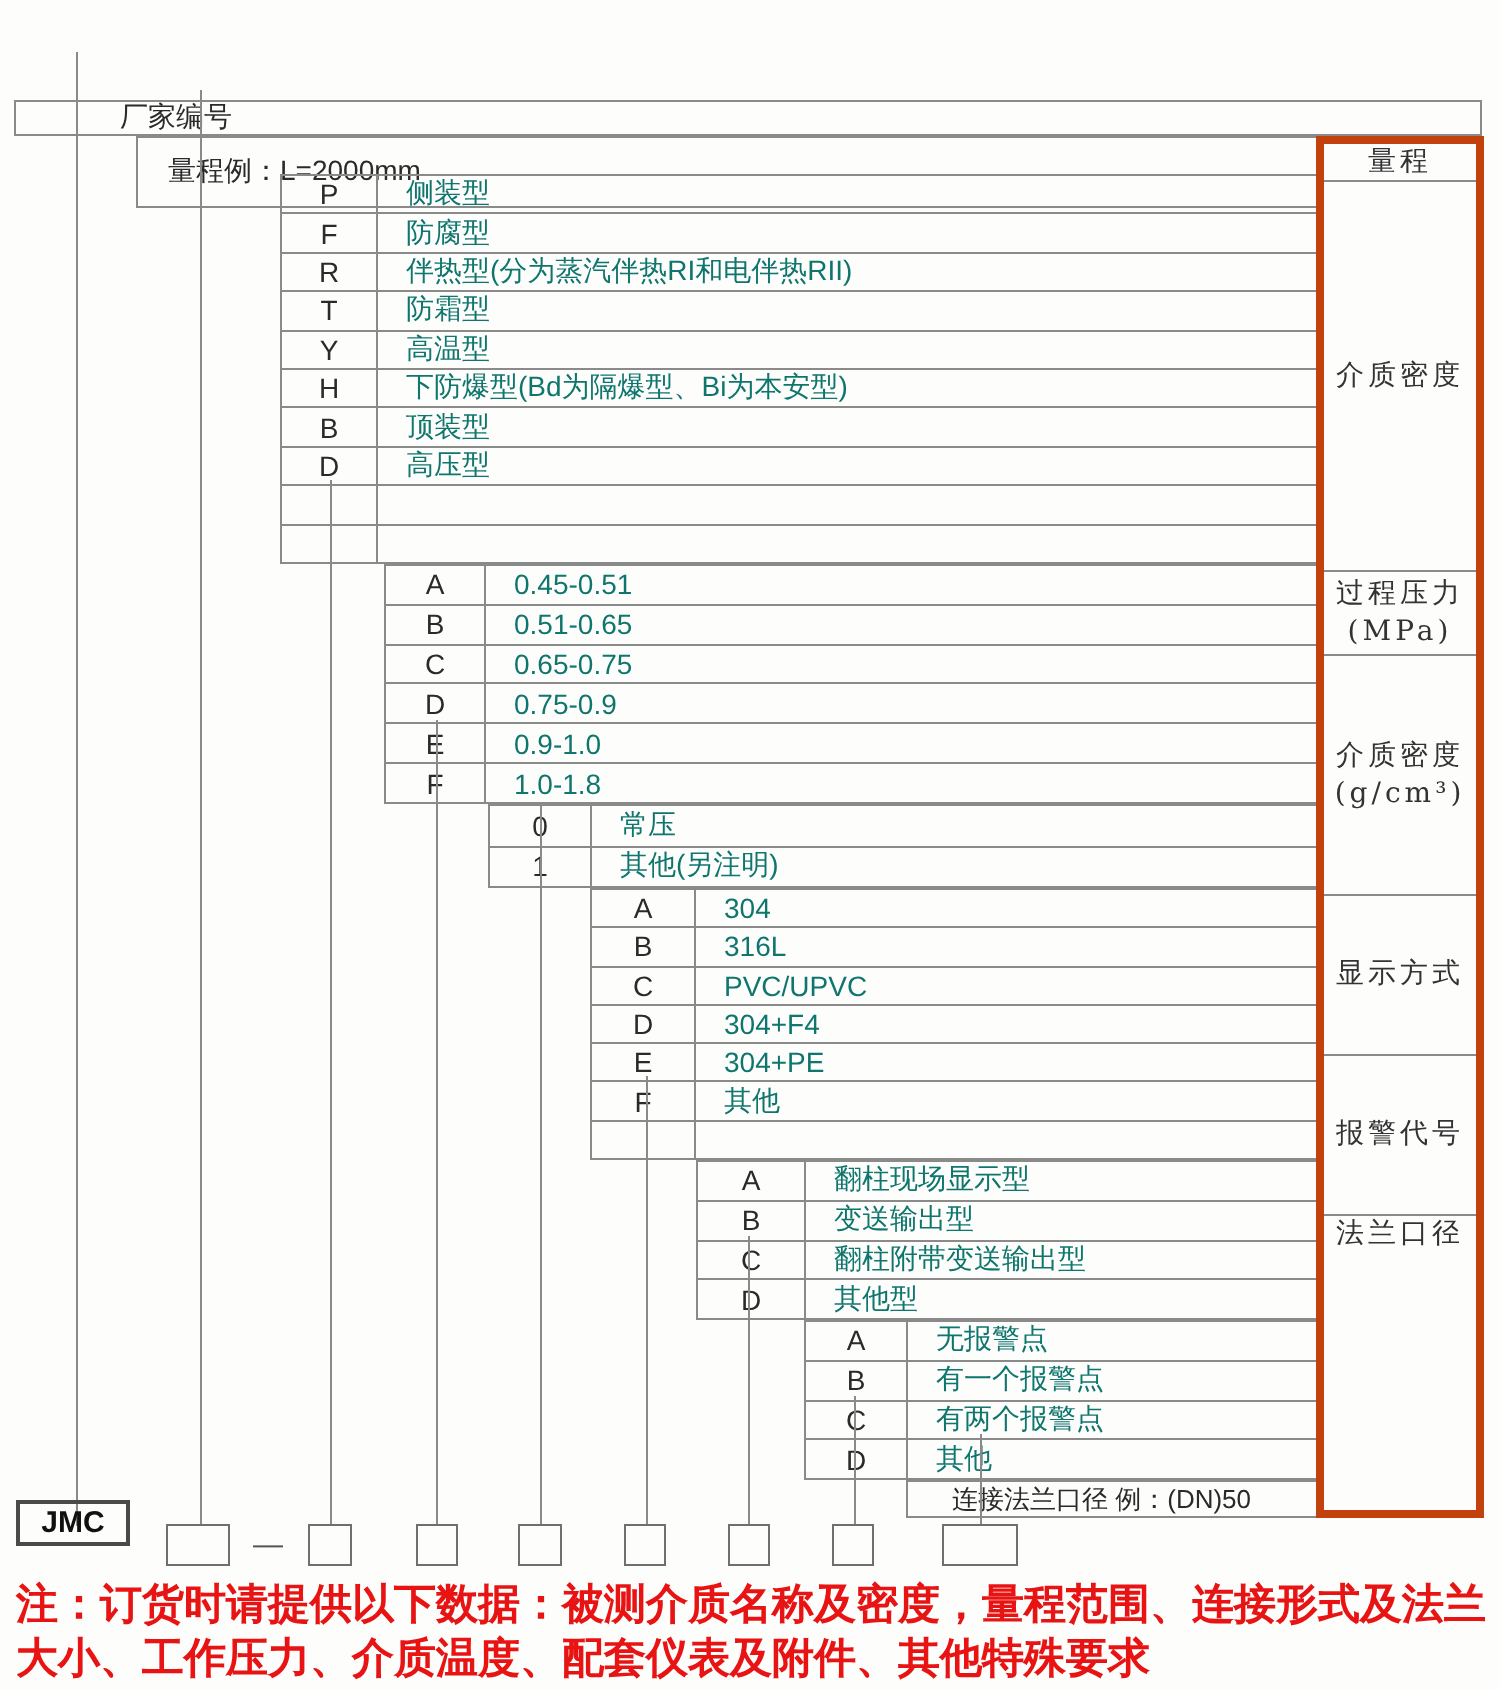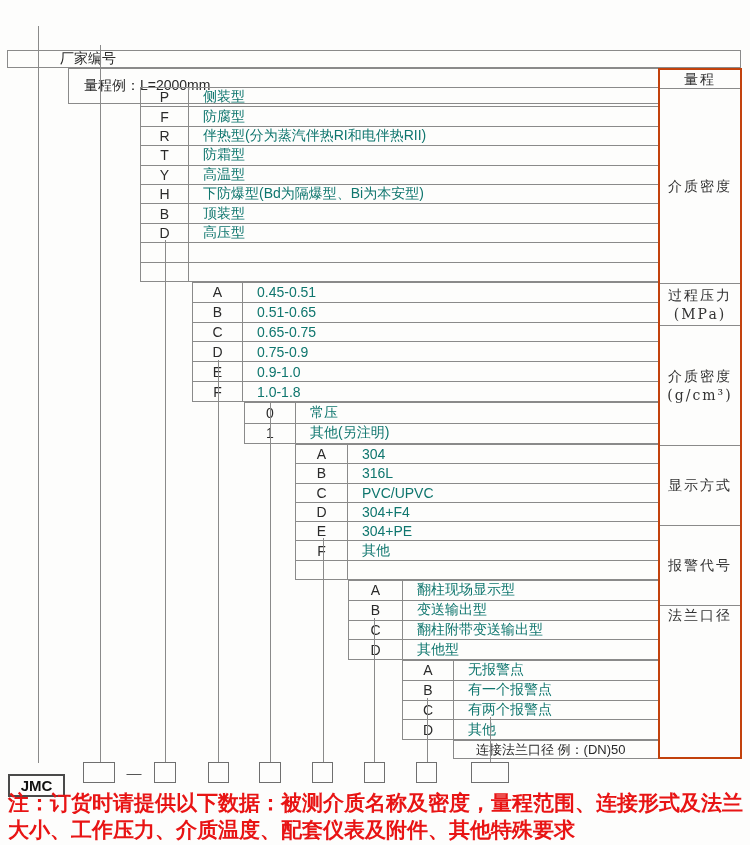--- a/index.html
+++ b/index.html
@@ -11,29 +11,29 @@
   .canvas{position:relative;width:750px;height:845px;background:#fdfdfc;overflow:hidden;}
   .abs{position:absolute;box-sizing:border-box;margin-top:42px;}
   .frame{border:1px solid #8a8a8a;background:transparent;}
   .noright{border-right:none;}
   .hdr-text{font-size:14px;color:#2a2a2a;display:flex;align-items:center;height:100%;}
   .tbl{display:flex;flex-direction:column;border:1px solid #8a8a8a;border-right:none;box-sizing:border-box;}
   .row{display:flex;flex:1 1 0;border-bottom:1px solid #8a8a8a;box-sizing:border-box;min-height:0;}
   .row:last-child{border-bottom:none;}
   .code{display:flex;align-items:center;justify-content:center;border-right:1px solid #8a8a8a;font-size:14px;color:#2a2a2a;box-sizing:border-box;}
   .desc{flex:1;display:flex;align-items:center;padding-left:14px;font-size:14px;color:#0f766e;white-space:nowrap;overflow:hidden;}
-  .labelcol{border:2px solid #c2410c;display:flex;flex-direction:column;background:transparent;}
+  .labelcol{border:4px solid #c2410c;display:flex;flex-direction:column;background:transparent;}
   .labelcell{display:flex;flex-direction:column;align-items:center;justify-content:center;
     border-bottom:1px solid #8a8a8a;box-sizing:border-box;
     font-family:"DejaVu Serif","Liberation Serif",serif;
     font-size:14px;color:#333;letter-spacing:2px;line-height:19px;text-align:center;min-height:0;}
   .labelcell:last-child{border-bottom:none;}
   .vline{position:absolute;width:1px;background:#8a8a8a;}
   .bbox{position:absolute;top:762px;height:21px;border:1px solid #6f6f6f;background:transparent;box-sizing:border-box;}
-  .jmc{position:absolute;left:8px;top:774px;width:57px;height:23px;border:2px solid #4a4a4a;
+  .jmc{position:absolute;left:8px;top:750px;width:57px;height:23px;border:2px solid #4a4a4a;
     display:flex;align-items:center;justify-content:center;font-weight:bold;font-size:15px;color:#111;box-sizing:border-box;}
   .dash{position:absolute;left:119px;top:762px;width:30px;height:21px;display:flex;align-items:center;justify-content:center;color:#555;font-size:15px;}
   .note{position:absolute;left:8px;top:789px;width:738px;font-weight:bold;font-size:21px;line-height:27px;}
   .flangerow{display:flex;align-items:center;padding-left:22px;font-size:13px;border:1px solid #8a8a8a;border-right:none;white-space:nowrap;}
 </style>
 </head>
 <body>
 
 <div class="canvas">
 

